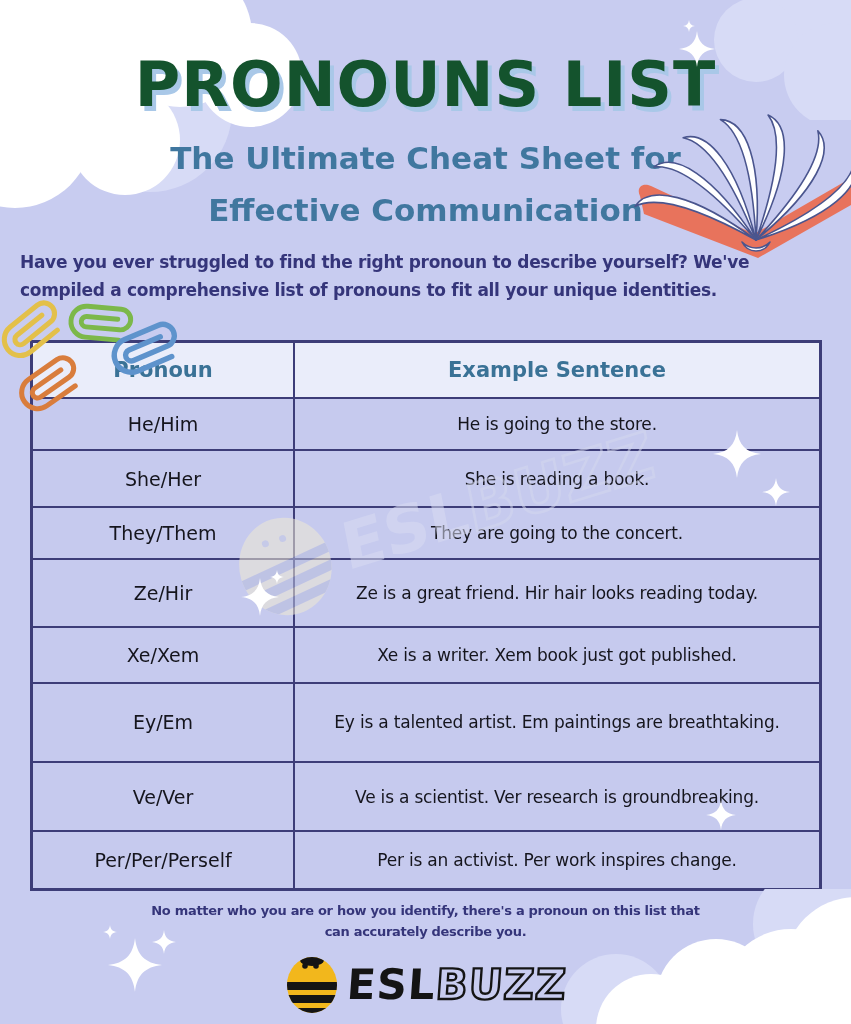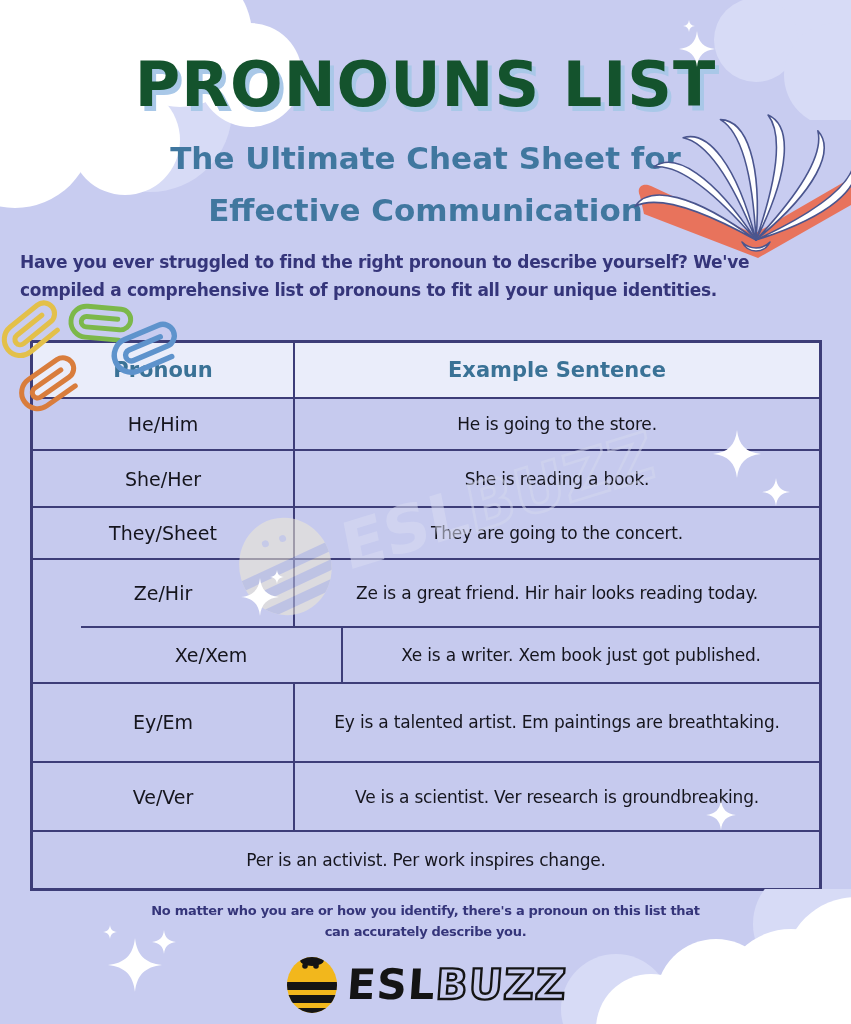--- a/index.html
+++ b/index.html
@@ -51,21 +51,21 @@
   .trow{display:flex;border-top:2.5px solid #3d3d78;min-height:0;}
   .trow:first-child{border-top:none;background:#eaedfa;}
   .tcell{display:flex;align-items:center;justify-content:center;text-align:center;
          box-sizing:border-box;padding:2px 8px;}
   .tcell.c1{width:262px;flex:none;border-right:2.5px solid #3d3d78;}
   .tcell.c2{flex:1;}
   .th{font-size:21px;font-weight:bold;color:#3a7296;}
   .pron{font-size:19px;color:#15151d;}
   .ex{font-size:17px;color:#15151d;letter-spacing:-0.2px;}
   .rh{flex:54 0 0;} .r0{flex:51 0 0;} .r1{flex:55 0 0;} .r2{flex:51 0 0;}
-  .r3{flex:66 0 0;} .r4{flex:54 0 0;margin-left:48px;} .r5{flex:78 0 0;} .r6{flex:68 0 0;} .r7{flex:56 0 0;}
+  .r3{flex:66 0 0;} .r4{flex:54 0 0;} .r5{flex:78 0 0;} .r6{flex:68 0 0;} .r7{flex:56 0 0;}
 
   
   .watermark{
     left:232px;top:462px;width:430px;height:110px;z-index:2;opacity:0.55;
     display:flex;align-items:center;gap:14px;
     transform:rotate(-17deg);pointer-events:none;
   }
   .wm-bee{width:92px;height:98px;border-radius:50%;background:#efe9d4;position:relative;overflow:hidden;flex:none;}
   .wm-bee i{position:absolute;left:-10px;right:-10px;height:10px;background:#b9bedd;transform:rotate(-8deg);}
   .wm-bee .s1{top:44px;} .wm-bee .s2{top:62px;} .wm-bee .s3{top:80px;}
@@ -208,40 +208,41 @@
   </div>
   <div class="trow r0">
     <div class="tcell c1 pron">He/Him</div>
     <div class="tcell c2 ex">He is going to the store.</div>
   </div>
   <div class="trow r1">
     <div class="tcell c1 pron">She/Her</div>
     <div class="tcell c2 ex">She is reading a book.</div>
   </div>
   <div class="trow r2">
-    <div class="tcell c1 pron">They/Sheet</div>
+    <div class="tcell c1 pron">They/Them</div>
     <div class="tcell c2 ex">They are going to the concert.</div>
   </div>
   <div class="trow r3">
     <div class="tcell c1 pron">Ze/Hir</div>
     <div class="tcell c2 ex">Ze is a great friend. Hir hair looks reading today.</div>
   </div>
   <div class="trow r4">
     <div class="tcell c1 pron">Xe/Xem</div>
     <div class="tcell c2 ex">Xe is a writer. Xem book just got published.</div>
   </div>
   <div class="trow r5">
     <div class="tcell c1 pron">Ey/Em</div>
     <div class="tcell c2 ex">Ey is a talented artist. Em paintings are breathtaking.</div>
   </div>
   <div class="trow r6">
     <div class="tcell c1 pron">Ve/Ver</div>
     <div class="tcell c2 ex">Ve is a scientist. Ver research is groundbreaking.</div>
   </div>
   <div class="trow r7">
+    <div class="tcell c1 pron">Per/Per/Perself</div>
     <div class="tcell c2 ex">Per is an activist. Per work inspires change.</div>
   </div>
 </div>
 
 <div class="abs watermark">
   <div class="wm-bee">
     <b class="e1"></b>
       <b class="e2"></b>
     <i class="s1"></i>
       <i class="s2"></i>

